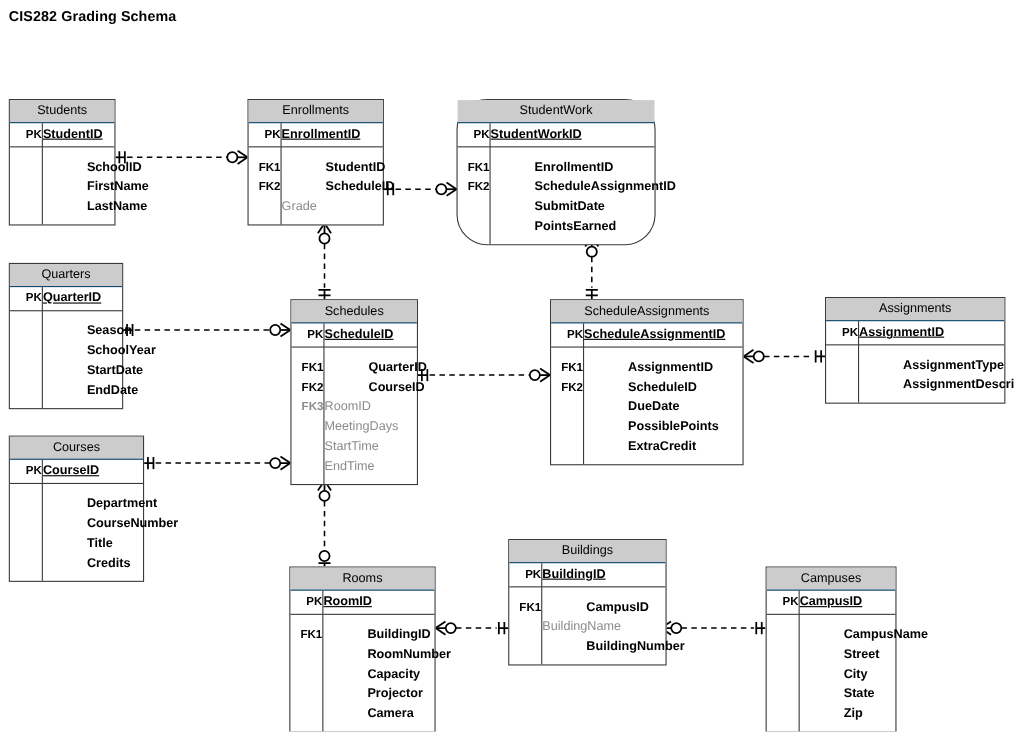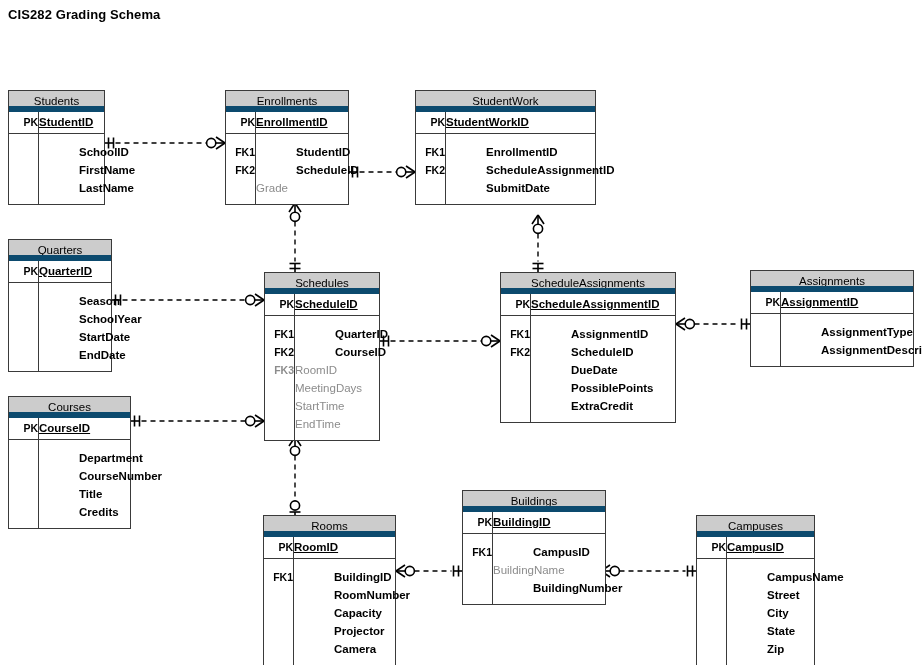--- a/index.html
+++ b/index.html
@@ -41,21 +41,21 @@
 
   .entity {
     position: absolute;
     border: 1px solid #3a3a3a;
     background: #ffffff;
     box-sizing: border-box;
     z-index: 2;
   }
   .entity-title {
     background: #cccccc;
-    border-bottom: 6px solid #0c4a6e;
+    border-bottom: 1px solid #0c4a6e;
     text-align: center;
     font-size: 11.5px;
     color: #000000;
     line-height: 21px;
     height: 21px;
     box-sizing: border-box;
     white-space: nowrap;
     overflow: hidden;
   }
   .entity-body {
@@ -296,21 +296,21 @@
               <span class="keycol ">FK2</span>
               <span class="fieldcol req">ScheduleID</span>
             </div>
             <div class="row">
               <span class="keycol blank"></span>
               <span class="fieldcol opt">Grade</span>
             </div>
           </div>
         </div>
       </div>
-      <div class="entity" style="left: 415px; top: 90px; width: 181px;">
+      <div class="entity" style="left: 415px; top: 90px; width: 181px; border-radius: 28px;">
         <div class="entity-title">StudentWork</div>
         <div class="entity-body">
           <div class="pk-section">
             <div class="row">
               <span class="keycol">PK</span>
               <span class="fieldcol">StudentWorkID</span>
             </div>
           </div>
           <div class="attr-section">
             <div class="row">
@@ -318,20 +318,24 @@
               <span class="fieldcol req">EnrollmentID</span>
             </div>
             <div class="row">
               <span class="keycol ">FK2</span>
               <span class="fieldcol req">ScheduleAssignmentID</span>
             </div>
             <div class="row">
               <span class="keycol "></span>
               <span class="fieldcol req">SubmitDate</span>
             </div>
+            <div class="row">
+              <span class="keycol "></span>
+              <span class="fieldcol req">PointsEarned</span>
+            </div>
           </div>
         </div>
       </div>
       <div class="entity" style="left: 8px; top: 239px; width: 104px;">
         <div class="entity-title">Quarters</div>
         <div class="entity-body">
           <div class="pk-section">
             <div class="row">
               <span class="keycol">PK</span>
               <span class="fieldcol">QuarterID</span>

